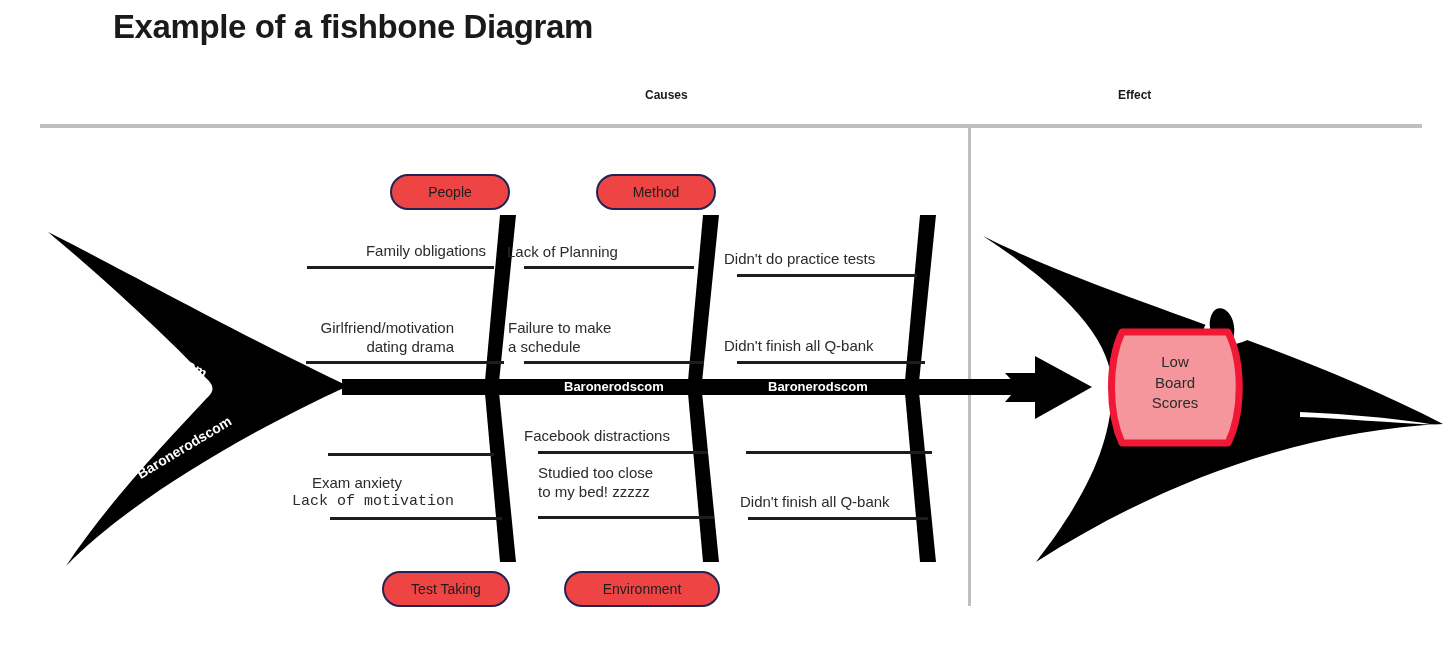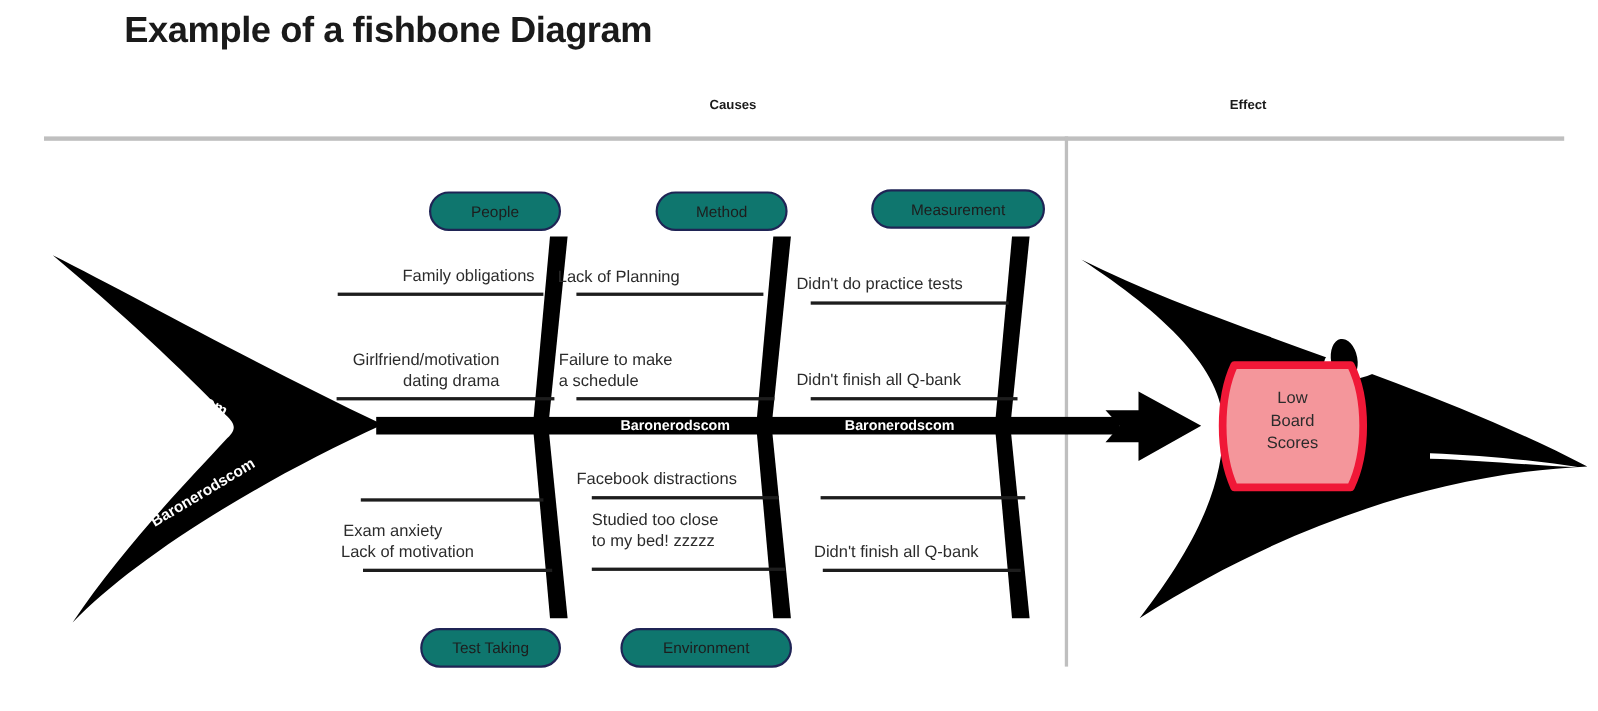--- a/index.html
+++ b/index.html
@@ -66,21 +66,21 @@
     left: 0;
     top: 0;
     width: 1453px;
     height: 646px;
   }
 
   
   .pill {
     position: absolute;
     box-sizing: border-box;
-    background: #0f766e;
+    background: #ef4444;
     border: 2px solid #1f2455;
     border-radius: 999px;
     color: #1d1d1d;
     font-size: 14px;
     display: flex;
     align-items: center;
     justify-content: center;
     text-align: center;
     white-space: nowrap;
   }
@@ -190,23 +190,20 @@
   <div class="watermark" style="left:134px; top:468px; transform: rotate(-31deg); transform-origin: left top;">Baronerodscom</div>
   <div class="watermark small" style="left:564px; top:379px;">Baronerodscom</div>
   <div class="watermark small" style="left:768px; top:379px;">Baronerodscom</div>
 
   <div class="pill" style="left:390px; top:174px; width:120px; height:36px;">
     <span>People</span>
   </div>
   <div class="pill" style="left:596px; top:174px; width:120px; height:36px;">
     <span>Method</span>
   </div>
-  <div class="pill" style="left:792px; top:172px; width:158px; height:36px;">
-    <span>Measurement</span>
-  </div>
 
   <div class="pill" style="left:382px; top:571px; width:128px; height:36px;">
     <span>Test Taking</span>
   </div>
   <div class="pill" style="left:564px; top:571px; width:156px; height:36px;">
     <span>Environment</span>
   </div>
 
   <div class="cause align-right" style="left:286px; top:241px; width:200px;">Family obligations</div>
   <div class="cause-rule" style="left:307px; top:266px; width:187px;"></div>
@@ -224,21 +221,21 @@
 
   <div class="cause align-center" style="left:724px; top:249px; width:192px;">Didn't do practice tests</div>
   <div class="cause-rule" style="left:737px; top:274px; width:180px;"></div>
 
   <div class="cause align-center" style="left:724px; top:336px; width:192px;">Didn't finish all Q-bank</div>
   <div class="cause-rule" style="left:737px; top:361px; width:188px;"></div>
 
   <div class="cause align-center" style="left:312px; top:429px; width:170px;margin-top:44px;">Exam anxiety</div>
   <div class="cause-rule" style="left:328px; top:453px; width:166px;"></div>
 
-  <div class="cause align-center" style="left:310px; top:492px; width:186px;">Lack of motivation</div>
+  <div class="cause align-center" style="left:292px; top:492px; width:186px;font-family:Liberation Mono, monospace;">Lack of motivation</div>
   <div class="cause-rule" style="left:330px; top:517px; width:172px;"></div>
 
   <div class="cause align-center" style="left:524px; top:426px; width:168px;">Facebook distractions</div>
   <div class="cause-rule" style="left:538px; top:451px; width:170px;"></div>
 
   <div class="cause align-left" style="left:538px; top:463px; width:200px;">Studied too close
 to my bed! zzzzz</div>
   <div class="cause-rule" style="left:538px; top:516px; width:176px;"></div>
 
   <div class="cause-rule" style="left:746px; top:451px; width:186px;"></div>

